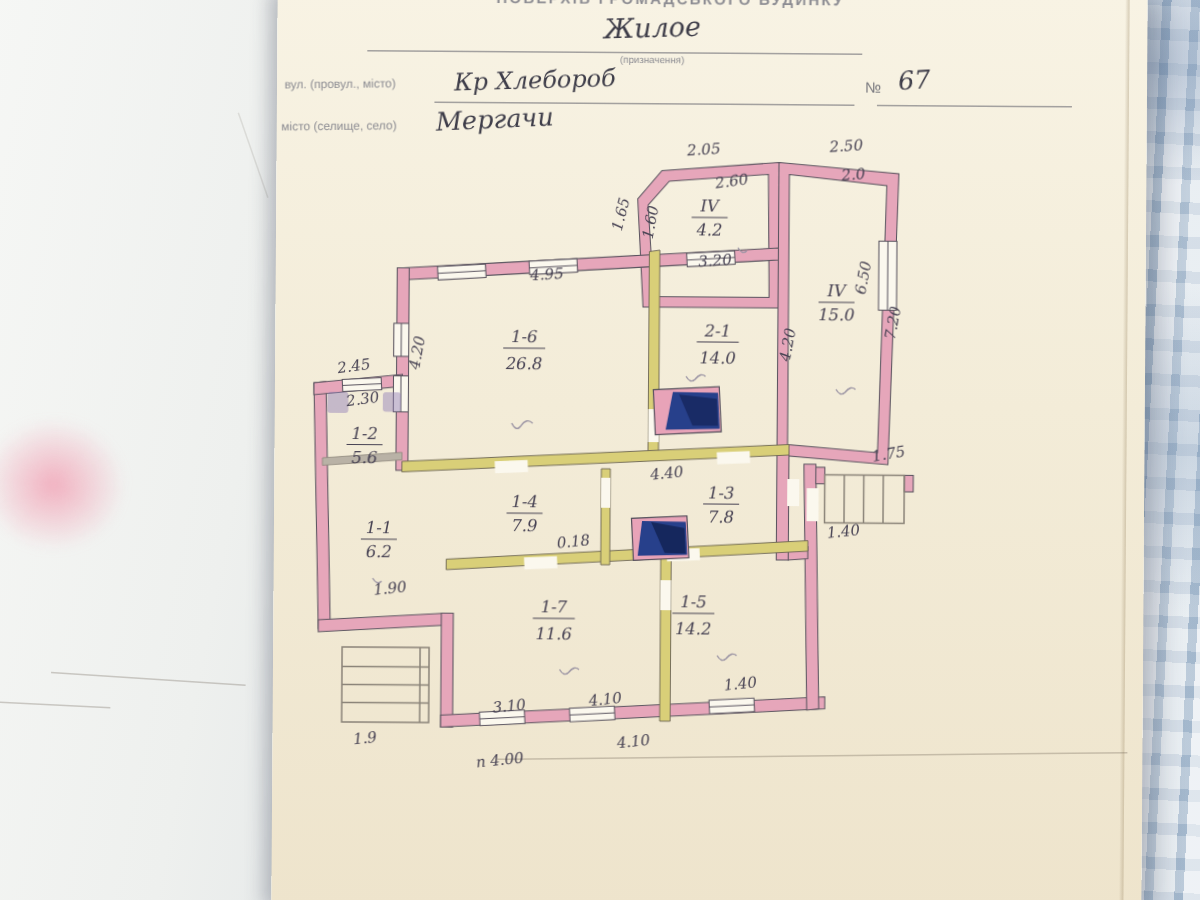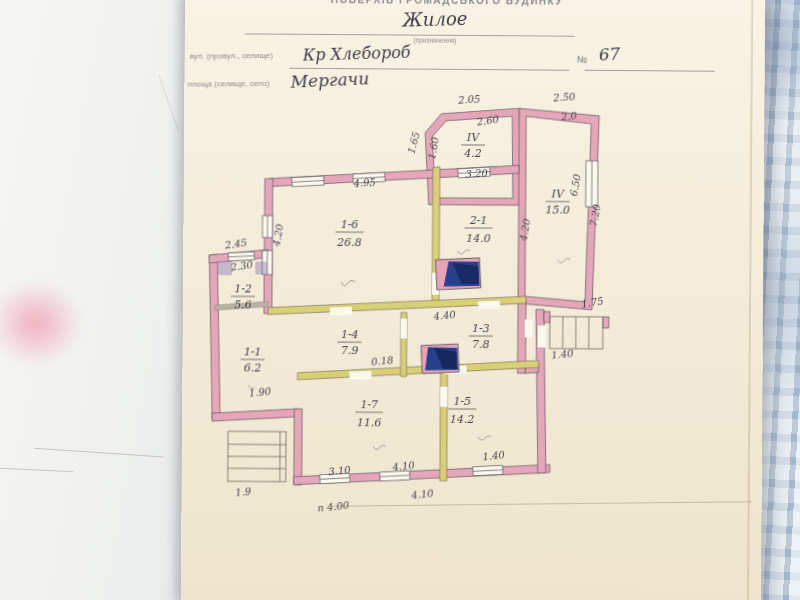--- a/index.html
+++ b/index.html
@@ -69,28 +69,28 @@
 
   <div class="doc">
     <div class="page-edge"></div>
     <div class="faint-rule"></div>
 
     <div class="printed h-printed-title">ПОВЕРХІВ ГРОМАДСЬКОГО БУДИНКУ</div>
     <div class="hw h-purpose">Жилое</div>
     <div class="underline" style="left:60px;top:40px;width:330px;"></div>
     <div class="printed h-purpose-cap">(призначення)</div>
 
-    <div class="printed h-street-label">вул. (провул., селище)</div>
+    <div class="printed h-street-label">вул. (провул., місто)</div>
     <div class="hw h-street-value">Кр Хлебороб</div>
     <div class="underline" style="left:105px;top:74px;width:280px;"></div>
     <div class="printed h-num-label">№</div>
     <div class="hw h-num-value">67</div>
     <div class="underline" style="left:400px;top:74px;width:130px;"></div>
 
-    <div class="printed h-city-label">площа (селище, село)</div>
+    <div class="printed h-city-label">місто (селище, село)</div>
     <div class="hw h-city-value">Мергачи</div>
 
     <svg class="plan" width="432" height="436" viewBox="0 0 432 436">
       <g stroke="#5b5560" stroke-width="0.7" fill="#e6a6ba" fill-rule="evenodd">
 
         <path d="M237,118 L233,46 L249,27 L327,21 L329,118 Z M244,111 L240,50 L254,34 L320,29 L321,111 Z"></path>
 
         <path d="M327,21 L407,28 L401,222 L327,216 Z M334,29 L399,36 L394,214 L334,209 Z"></path>
 
         <path d="M77,93 L327,78 L327,86 L77,101 Z"></path>

